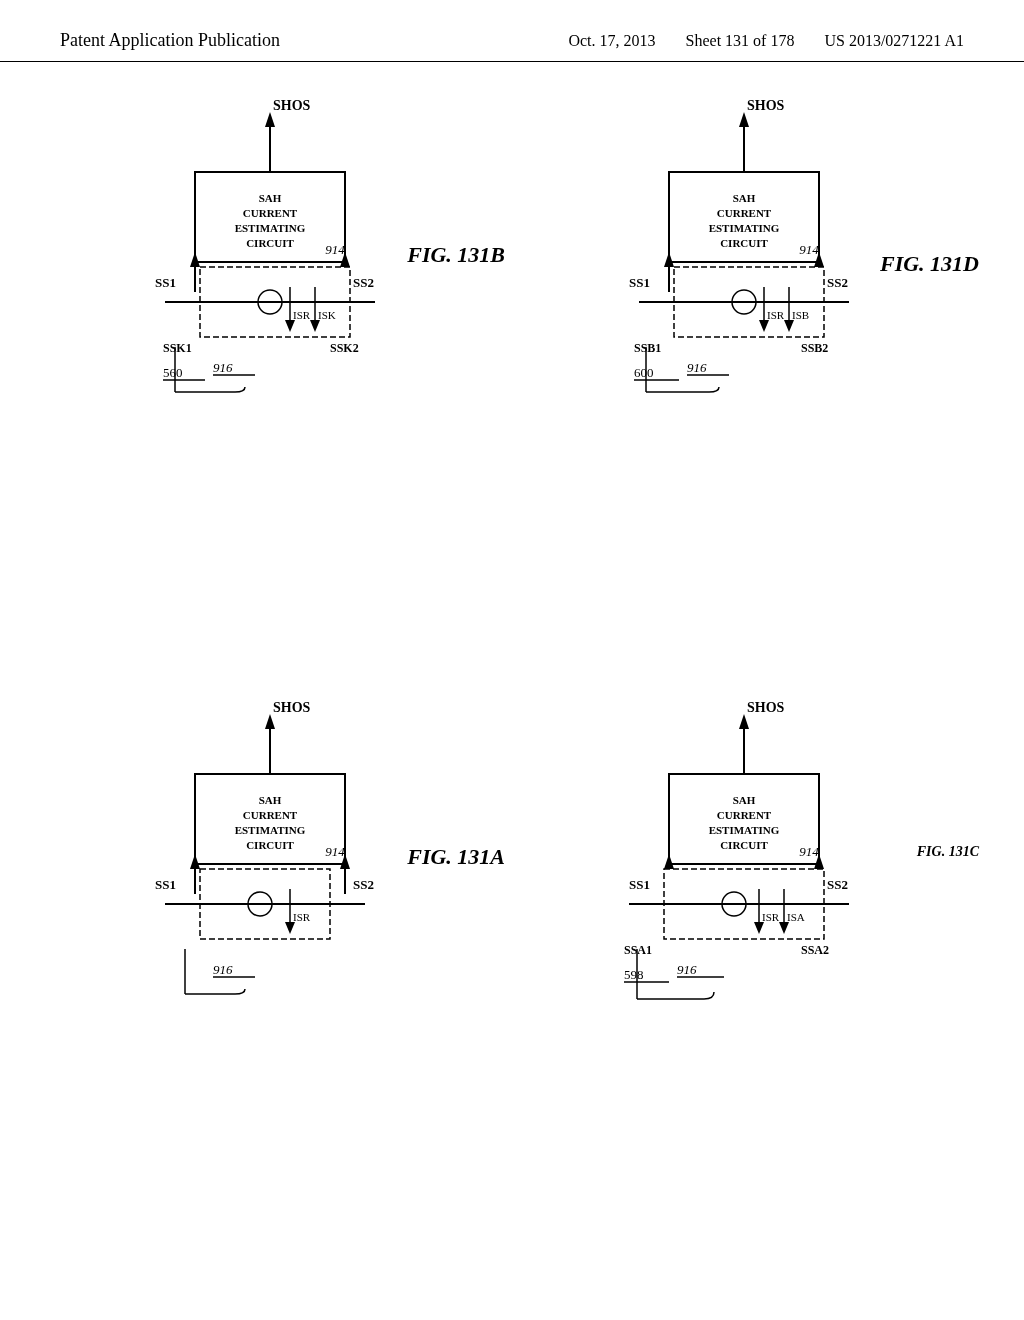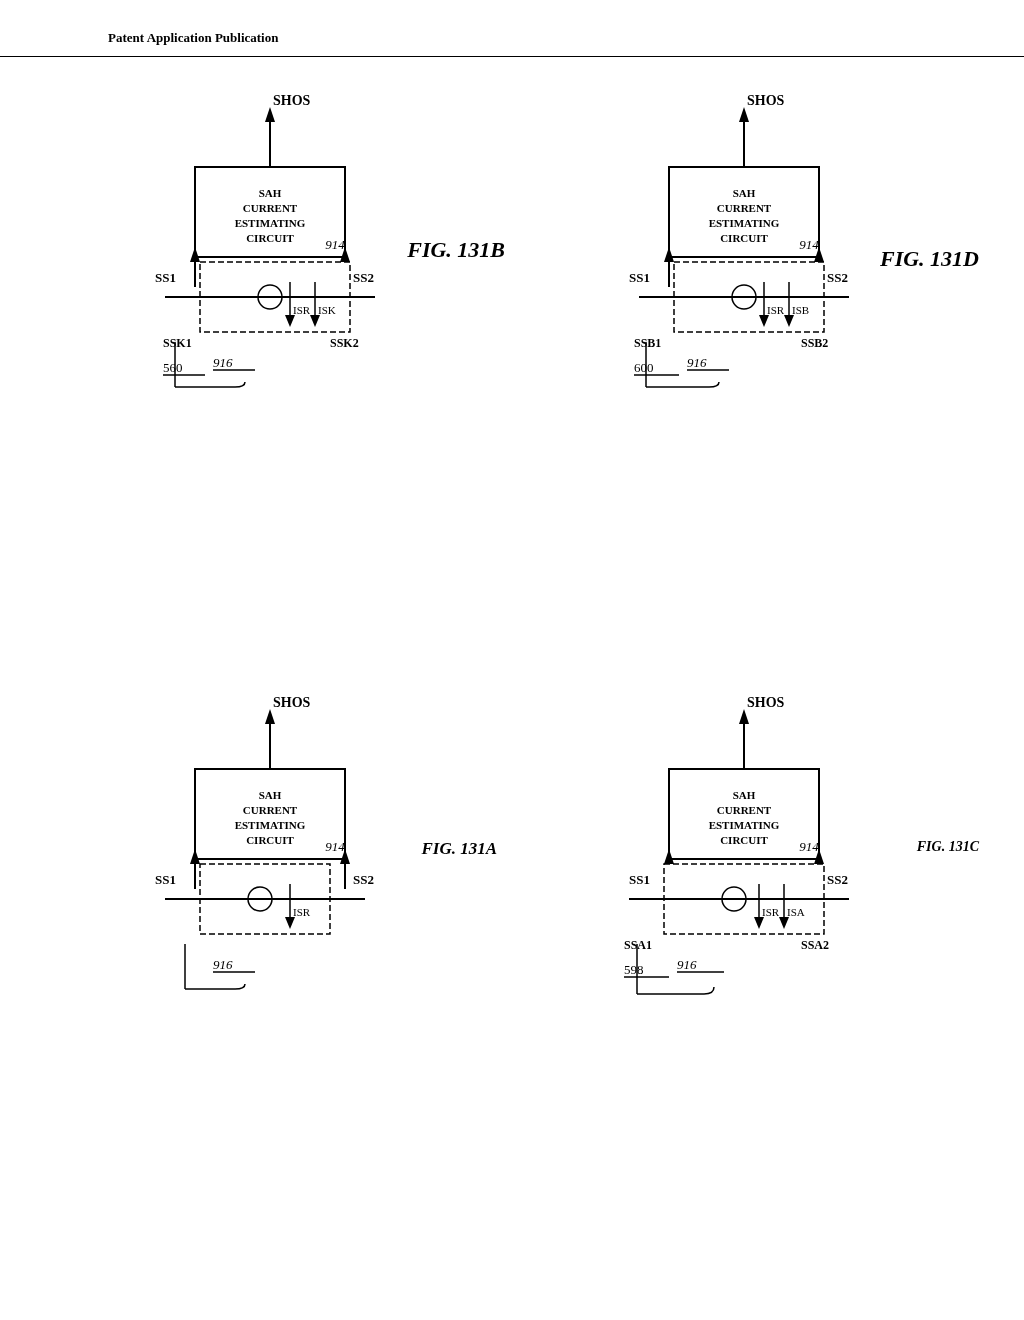--- a/index.html
+++ b/index.html
@@ -12,23 +12,22 @@
       position: relative;
     }
     .header {
       display: flex;
       justify-content: space-between;
       align-items: baseline;
       padding: 30px 60px 10px 60px;
       border-bottom: 1px solid #000;
     }
     .header-left {
-      font-weight: bold;
-      font-size: 13px;
-      margin-left: 48px;
+      font-weight: normal;
+      font-size: 18px;
     }
     .header-right {
       font-size: 16px;
       display: flex;
       gap: 30px;
     }
     .main-content {
       padding: 20px 40px;
       display: grid;
       grid-template-columns: 1fr 1fr;
@@ -51,20 +50,25 @@
     }
     text {
       font-family: 'Times New Roman', Times, serif;
     }
   </style>
 </head>
 <body>
 
 <div class="header">
   <span class="header-left">Patent Application Publication</span>
+  <div class="header-right">
+    <span>Oct. 17, 2013</span>
+    <span>Sheet 131 of 178</span>
+    <span>US 2013/0271221 A1</span>
+  </div>
 </div>
 
 <div class="main-content">
 
   <div class="diagram-cell">
     <svg width="340" height="420" viewBox="0 0 340 420">
 
       <line x1="165" y1="80" x2="165" y2="30" stroke="black" stroke-width="2"></line>
       <polygon points="165,20 160,35 170,35" fill="black"></polygon>
       <text x="168" y="18" font-size="14" font-weight="bold">SHOS</text>
@@ -205,21 +209,21 @@
 
       <line x1="60" y1="210" x2="260" y2="210" stroke="black" stroke-width="2"></line>
 
       <text x="108" y="280" font-size="13" font-style="italic">916</text>
       <line x1="108" y1="283" x2="150" y2="283" stroke="black" stroke-width="1.5"></line>
 
       <line x1="80" y1="255" x2="80" y2="300" stroke="black" stroke-width="1.5"></line>
       <line x1="80" y1="300" x2="130" y2="300" stroke="black" stroke-width="1.5"></line>
       <path d="M 130,300 Q 140,300 140,295" fill="none" stroke="black" stroke-width="1.5"></path>
     </svg>
-    <div style="position:absolute; right:13px; top:160px; font-size:17px; font-style:italic; font-weight:bold;">
+    <div style="position:absolute; right:5px; top:160px; font-size:22px; font-style:italic; font-weight:bold;">
       <span>FIG. 131A</span>
     </div>
   </div>
 
   <div class="diagram-cell">
     <svg width="340" height="420" viewBox="0 0 340 420">
 
       <line x1="165" y1="80" x2="165" y2="30" stroke="black" stroke-width="2"></line>
       <polygon points="165,20 160,35 170,35" fill="black"></polygon>
       <text x="168" y="18" font-size="14" font-weight="bold">SHOS</text>

